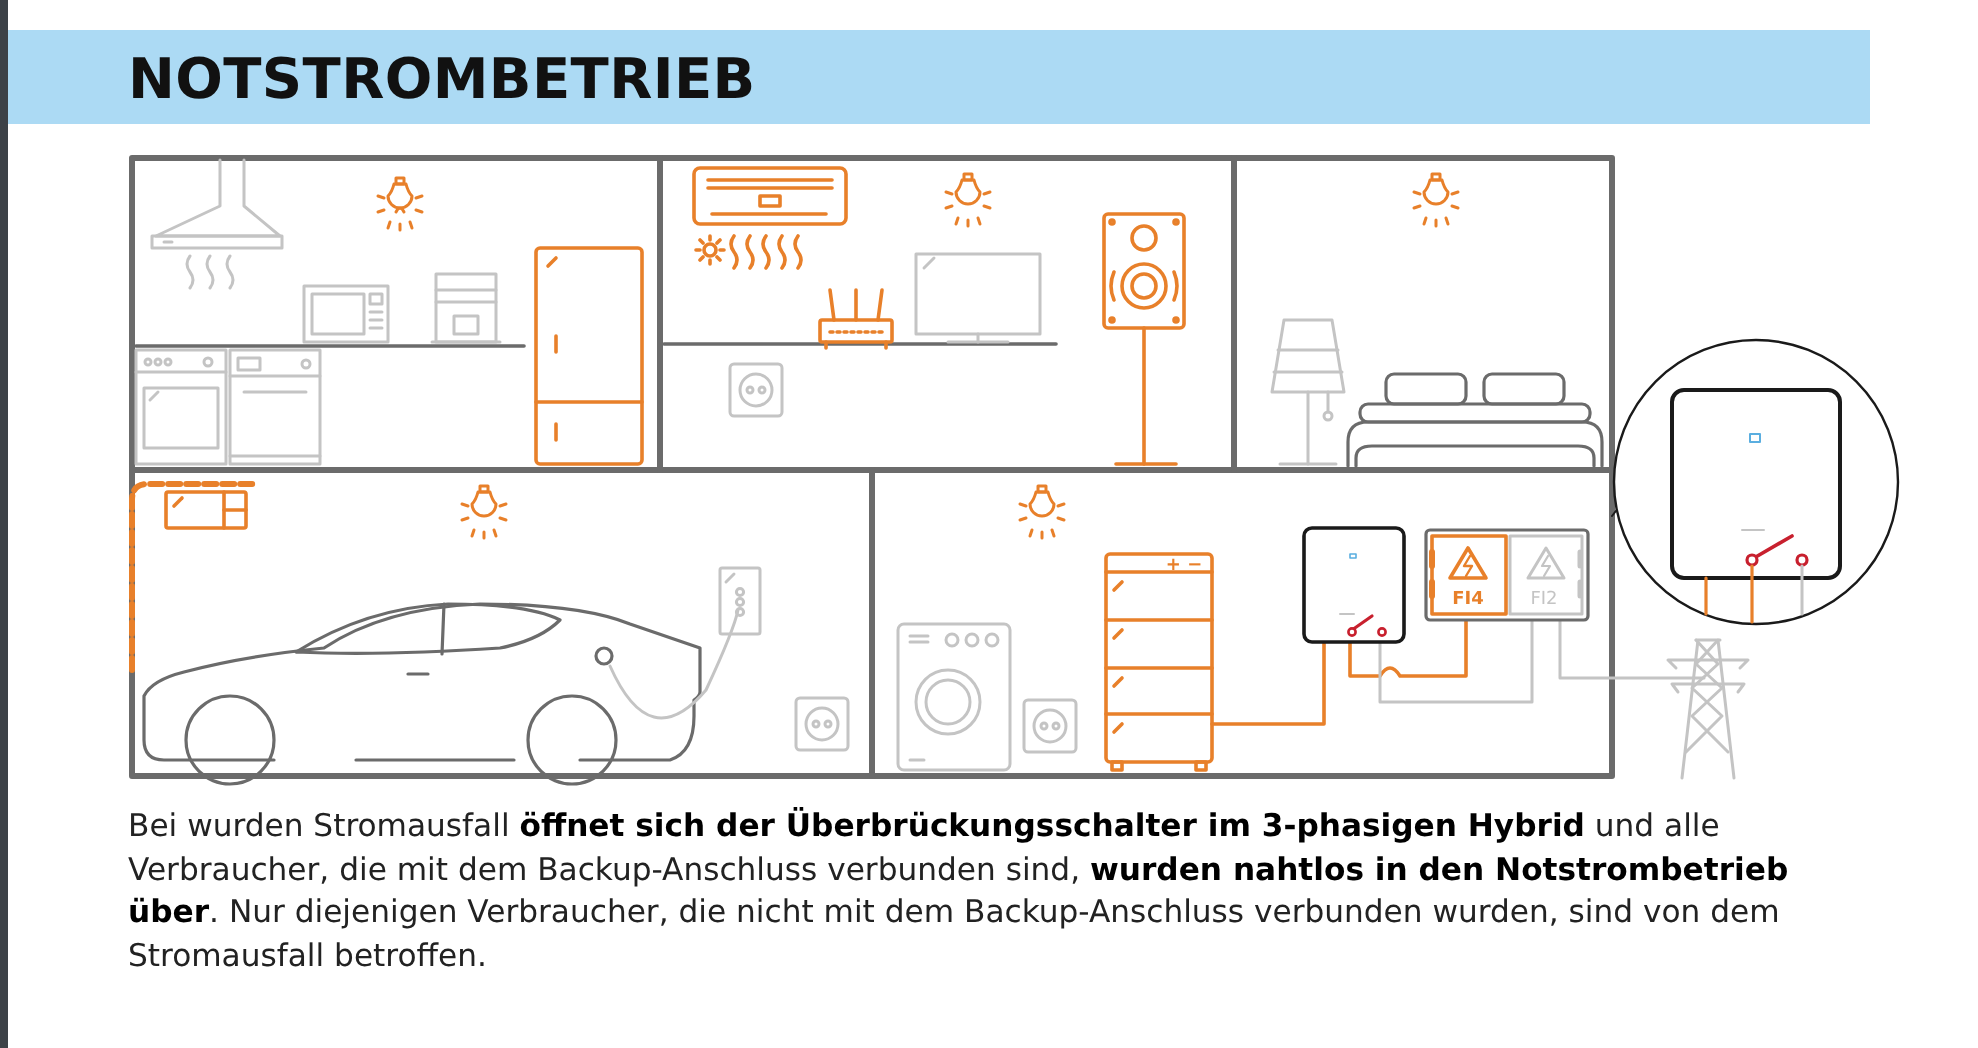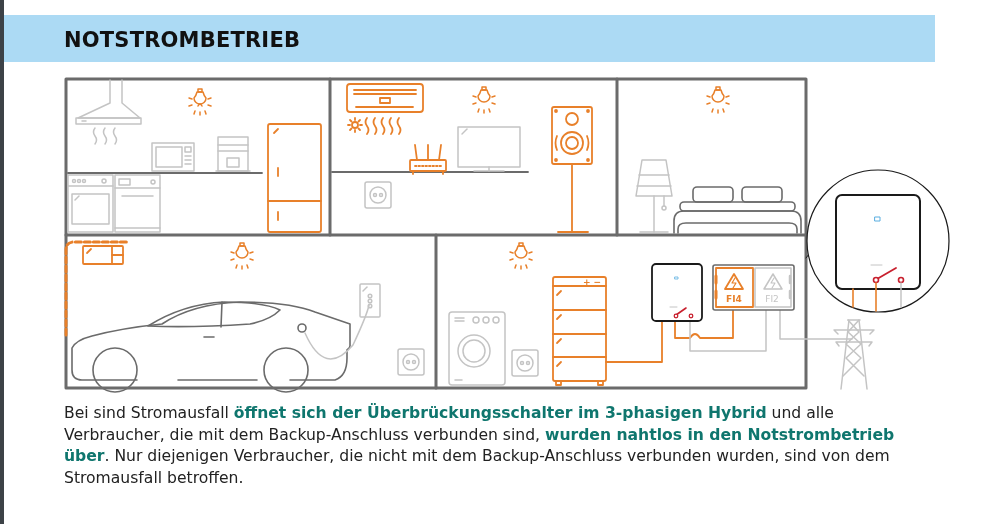--- a/index.html
+++ b/index.html
@@ -1,22 +1,22 @@
 <!DOCTYPE html>
 <html><head>
 <meta charset="utf-8">
 <style>
   html,body{margin:0;padding:0;}
   body{width:989px;height:524px;background:#fff;position:relative;overflow:hidden;font-family:"DejaVu Sans","Liberation Sans",sans-serif;}
   .edge{position:absolute;left:0;top:0;width:4px;height:524px;background:#3d4247;}
   .header-band{position:absolute;left:4px;top:15px;width:931px;height:47px;background:#acdaf4;}
-  .title{position:absolute;left:64px;top:26px;font-size:21px;font-weight:bold;color:#111;letter-spacing:0.2px;margin:0;line-height:28px;}
+  .title{position:absolute;left:64px;top:26px;font-size:28px;font-weight:bold;color:#111;letter-spacing:0.2px;margin:0;line-height:28px;}
   .illustration{position:absolute;left:0;top:70px;}
   .desc{position:absolute;left:64px;top:403px;width:870px;font-size:15.6px;line-height:21.5px;color:#222;margin:0;}
-  .desc b{font-weight:bold;color:#0f766e;}
+  .desc b{font-weight:bold;color:#000000;}
 </style>
 </head>
 <body>
 
 <div class="edge"></div>
 <div class="header-band"></div>
 <h1 class="title">NOTSTROMBETRIEB</h1>
 
 <svg class="illustration" width="989" height="330" viewBox="0 70 989 330" xmlns="http://www.w3.org/2000/svg" fill="none" stroke-linecap="round" stroke-linejoin="round">
 
@@ -333,13 +333,13 @@
   </g>
 
   <g stroke="#c4c4c4" stroke-width="1.5">
     <path d="M848 320 h12 M849 320 l-8 69 M859 320 l8 69"></path>
     <path d="M834 330 h40 M834 330 l4 4 M874 330 l-4 4"></path>
     <path d="M836 342 h36 M836 342 l3 4 M872 342 l-3 4"></path>
     <path d="M848 320 l11 12 l-13 12 l15 14 l-18 18 M859 320 l-11 12 l13 12 l-15 14 l18 18"></path>
   </g>
 </svg>
 
-<p class="desc"><span>Bei sind Stromausfall </span><b>öffnet sich der Überbrückungsschalter im 3-phasigen Hybrid</b><span> und alle Verbraucher, die mit dem Backup-Anschluss verbunden sind, </span><b>wurden nahtlos in den Notstrombetrieb über</b><span>. Nur diejenigen Verbraucher, die nicht mit dem Backup-Anschluss verbunden wurden, sind von dem Stromausfall betroffen.</span></p>
+<p class="desc"><span>Bei wurden Stromausfall </span><b>öffnet sich der Überbrückungsschalter im 3-phasigen Hybrid</b><span> und alle Verbraucher, die mit dem Backup-Anschluss verbunden sind, </span><b>wurden nahtlos in den Notstrombetrieb über</b><span>. Nur diejenigen Verbraucher, die nicht mit dem Backup-Anschluss verbunden wurden, sind von dem Stromausfall betroffen.</span></p>
 
 </body></html>

